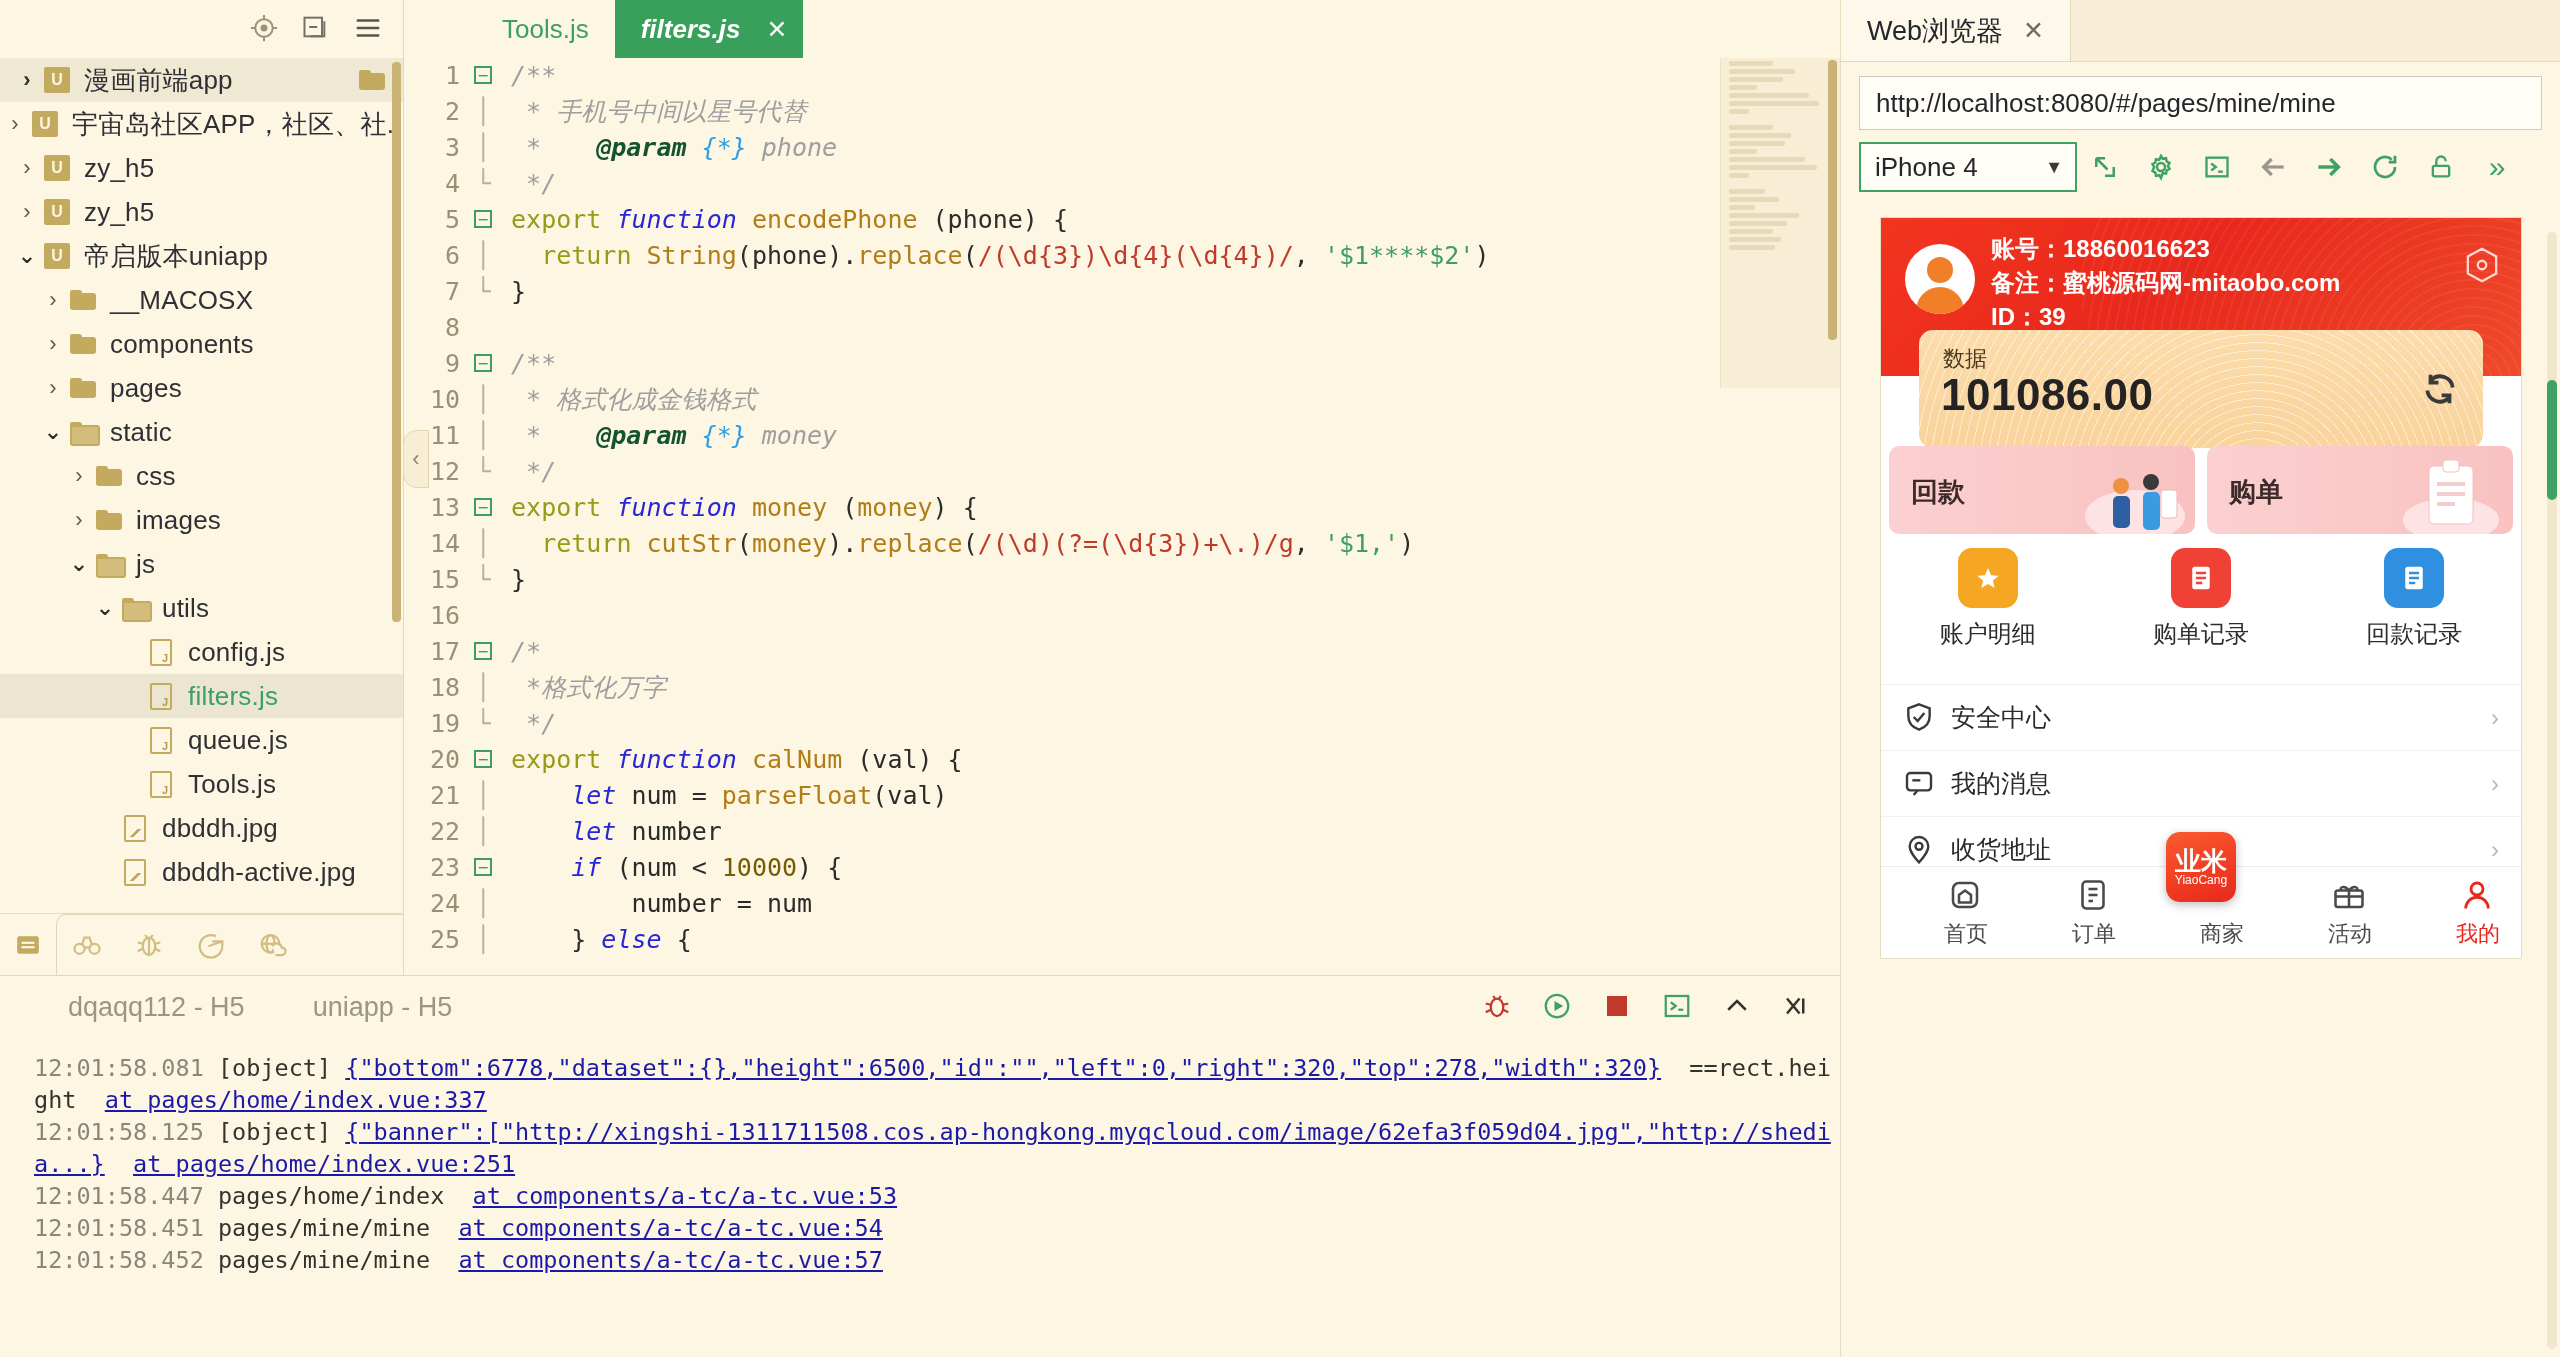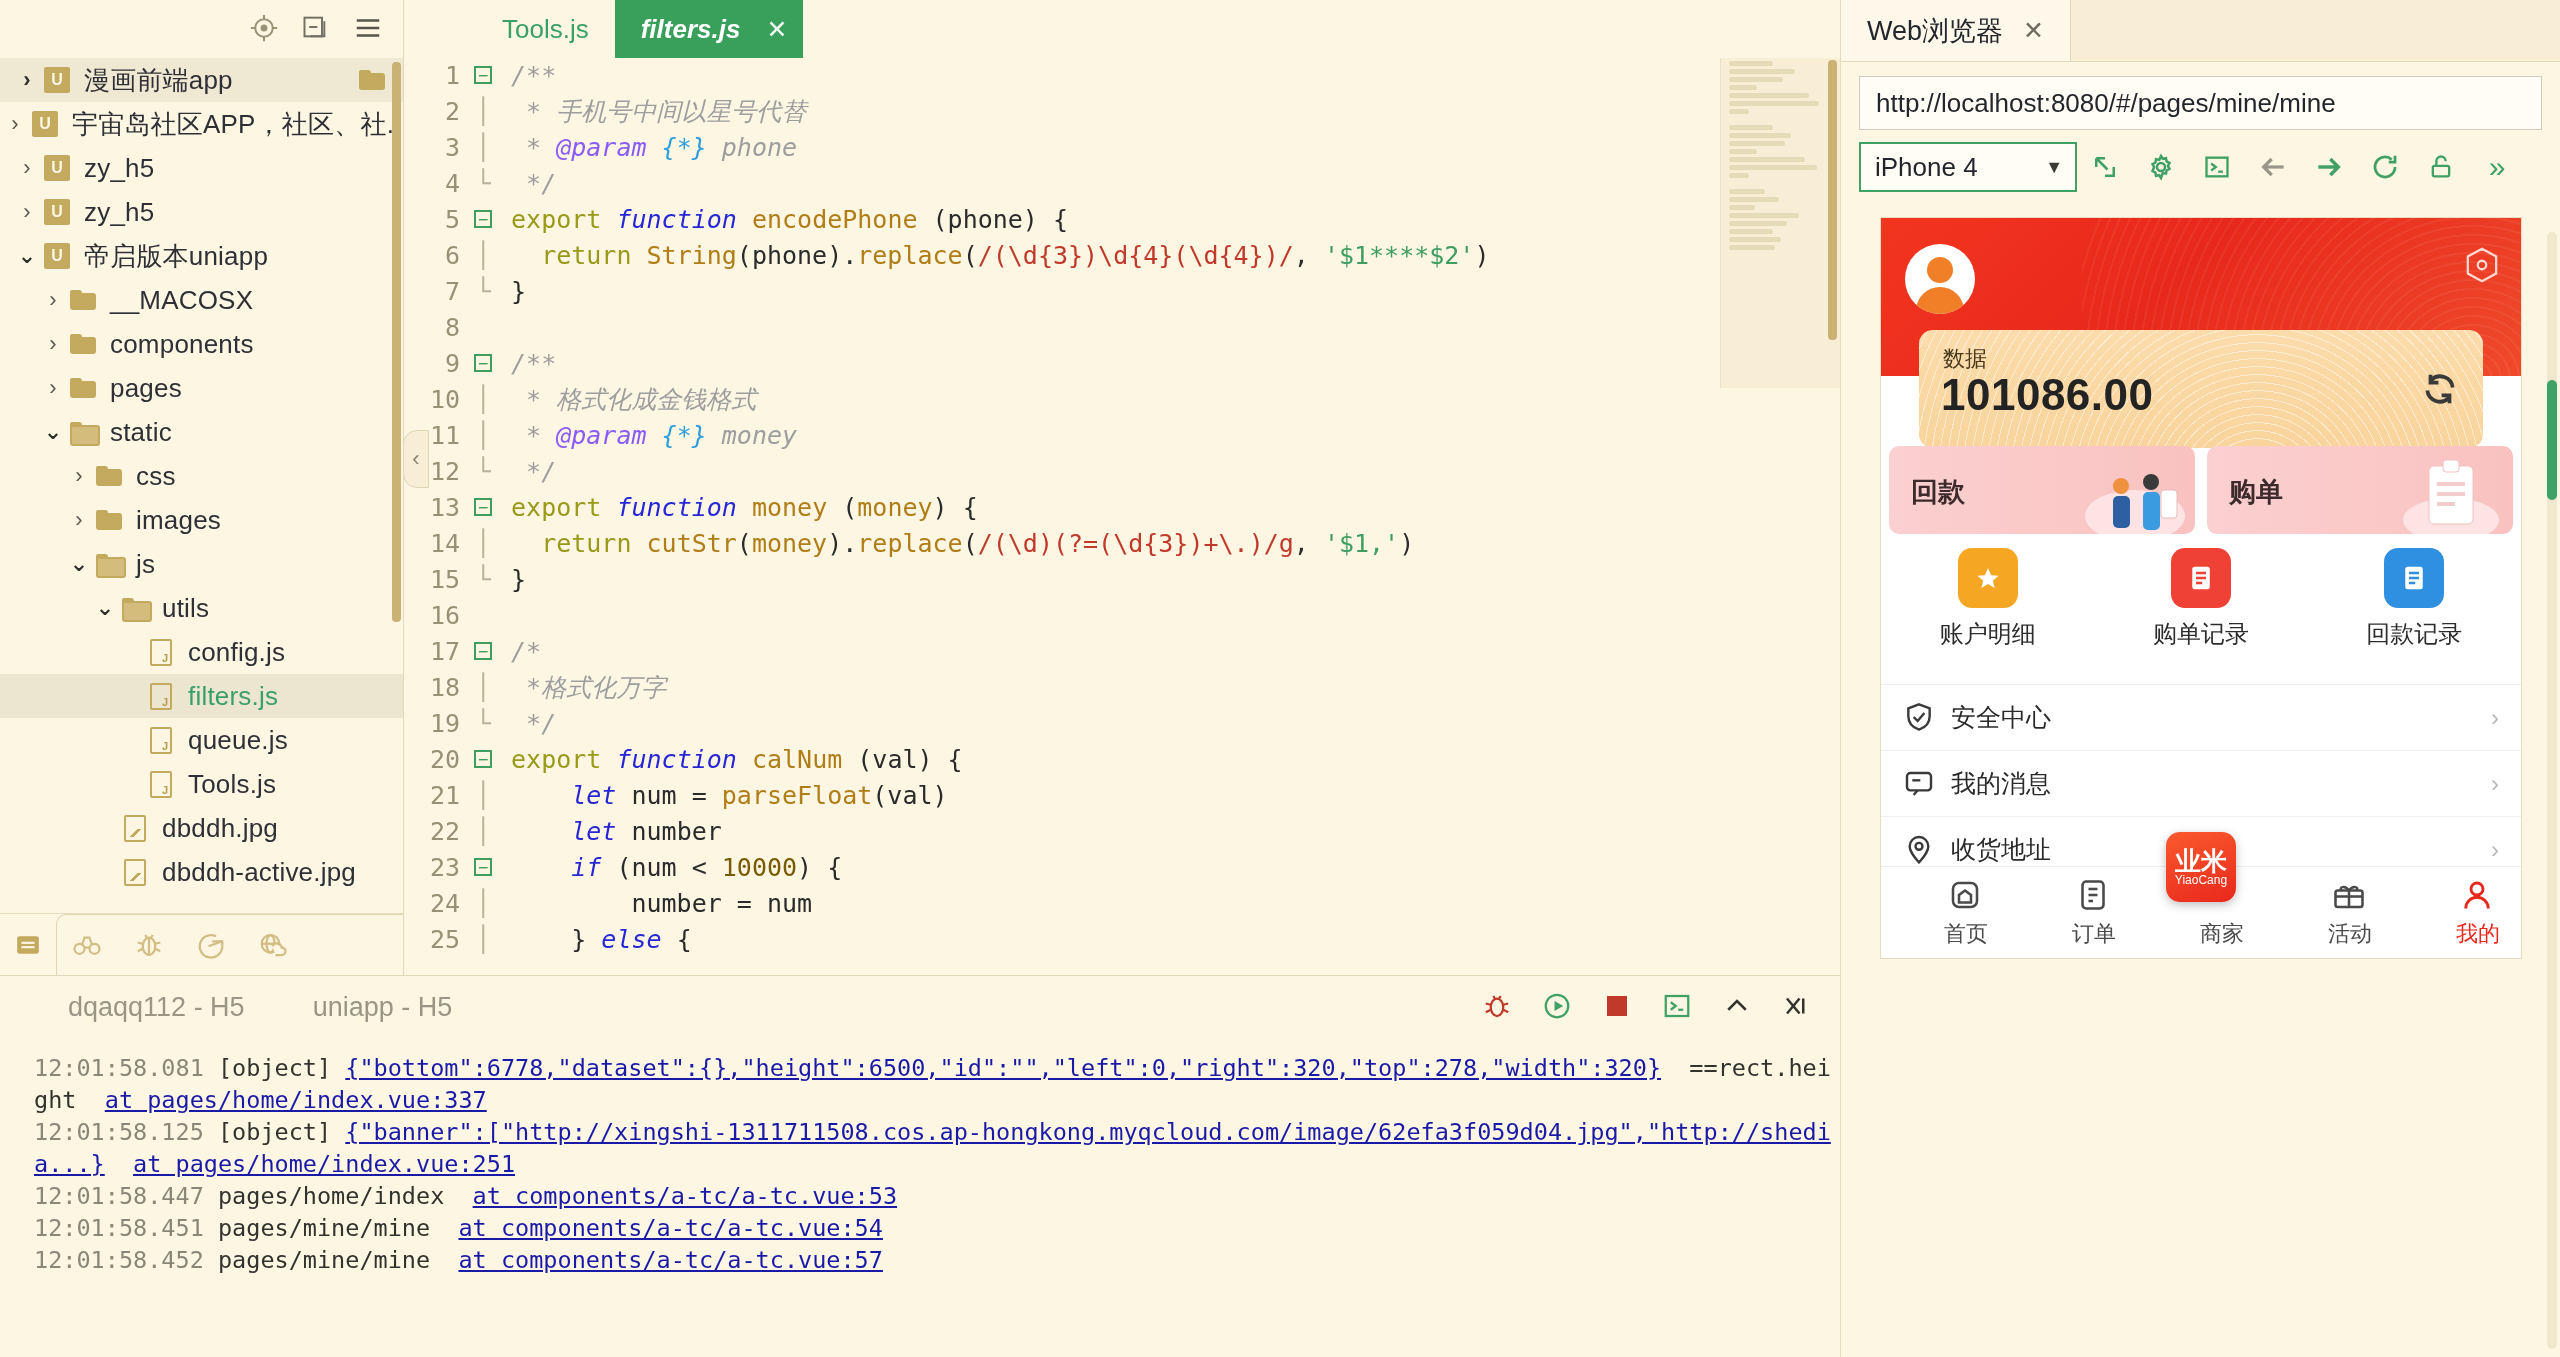--- a/index.html
+++ b/index.html
@@ -78,21 +78,21 @@
     white-space:pre;
   }
   .ln { display:inline-block; width:66px; text-align:right; color:#999176; padding-right:10px; user-select:none; }
   .fold { display:inline-block; width:26px; text-align:center; color:#3f9e5f; }
   .foldbox { display:inline-block; width:18px; height:18px; border:2px solid #3f9e5f; line-height:14px; text-align:center; font-size:17px; color:#3f9e5f; vertical-align:middle; position:relative; top:-2px;}
   .guide { display:inline-block; width:26px; text-align:center; color:#b9b299; }
   .k { color:#9a9a19; }           
   .kw { color:#2727d6; font-style:italic; } 
   .fn { color:#b07d16; }          
   .cm { color:#9e9e9e; font-style:italic; }
-  .at { color:#8b5cf6; font-style:italic; font-weight:normal; }
+  .at { color:#14532d; font-style:italic; font-weight:bold;margin-left:40px; }
   .ty { color:#2e9ede; }
   .re { color:#c0392b; }
   .st { color:#3f9e5f; }
   .nm { color:#2b7a2b; }
   .num{ color:#7a5c00; }
   .mini { position:absolute; right:0; top:58px; width:120px; height:330px; background:#f7eed5; border-left:1px solid #ece2c6; }
   .mini .mline { height:5px; margin:3px 8px; background:#e6dbb8; border-radius:2px; }
   .editor-scroll { position:absolute; right:3px; top:60px; width:9px; height:280px; background:#c9b274; border-radius:4px; }
   .collapse-handle { position:absolute; left:-1px; top:430px; width:26px; height:58px; background:#f7eed5;
       border:1px solid #e0d5b4; border-radius:14px 0 0 14px; display:flex; align-items:center; justify-content:center;
@@ -620,20 +620,25 @@
       <span class="bi" style="color:#3fa163;font-size:30px;">»</span>
     </div>
 
     <div class="phone">
       <div class="ph-head">
         <div class="arcs"></div>
         <div class="avatar">
             <span class="h"></span>
             <span class="b"></span>
           </div>
+        <div class="ph-lines">
+          <div class="row2"><span>账号：</span><span>18860016623</span></div>
+          <div class="row2"><span>备注：</span><span>蜜桃源码网-mitaobo.com</span></div>
+          <div class="row2"><span>ID：</span><span>39</span></div>
+        </div>
         <span class="hex">
           <svg viewBox="0 0 24 26" width="34" height="38" fill="none" stroke="#ffd9d2" stroke-width="1.6">
             <polygon points="12,1.5 22,7 22,19 12,24.5 2,19 2,7"></polygon>
               <circle cx="12" cy="13" r="3"></circle>
           </svg>
         </span>
       </div>
 
       <div class="databox">
         <div class="swirl"></div>

